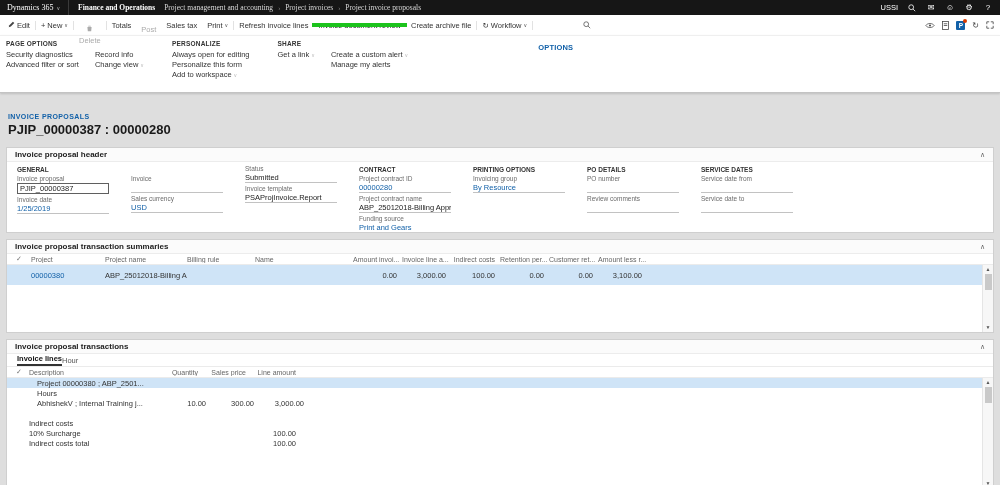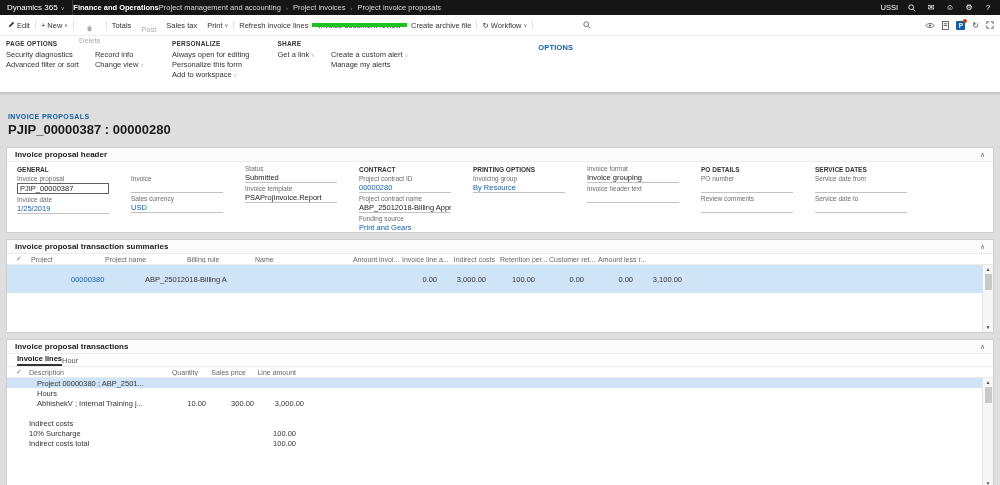--- a/index.html
+++ b/index.html
@@ -1,21 +1,21 @@
 <!DOCTYPE html>
 <html><head>
 <meta charset="utf-8">
 <style>
   *{margin:0;padding:0;box-sizing:border-box;}
   html,body{width:1000px;height:485px;}
   body{font-family:"Liberation Sans",sans-serif;background:#dedede;color:#333;overflow:hidden;font-size:8px;}
 
   
   .topbar{height:15px;background:#161616;color:#fff;display:flex;align-items:center;justify-content:space-between;padding:0 7px;font-size:7.5px;}
-  .tb-left{display:flex;align-items:center;height:100%;}
+  .tb-left{display:flex;align-items:center;gap:9px;height:100%;font-family:Liberation Serif, serif;}
   .tb-app{display:flex;align-items:center;gap:3px;font-size:8px;padding-right:8px;border-right:1px solid #3a3a3a;height:100%;cursor:pointer;}
   .tb-product{font-weight:bold;white-space:nowrap;cursor:pointer;}
   .tb-crumbs{display:flex;align-items:center;gap:5px;color:#d9d9d9;white-space:nowrap;}
   .tb-crumbs .sep{color:#9a9a9a;font-size:6px;}
   .tb-right{display:flex;align-items:center;gap:9px;}
   .tb-ic{display:inline-flex;align-items:center;justify-content:center;min-width:10px;font-size:8px;color:#fff;cursor:pointer;}
   .chev{font-size:5px;color:#bbb;}
 
   
   .actionbar{height:14px;background:#fff;display:flex;justify-content:space-between;padding:10px 3px;}
@@ -59,21 +59,21 @@
   .flabel{font-size:6.5px;color:#6b6b6b;height:8px;line-height:8px;white-space:nowrap;}
   .fvalue{font-size:7.5px;color:#222;height:10px;line-height:9px;border-bottom:1px solid #c2c2c2;white-space:nowrap;overflow:hidden;cursor:text;}
   .fvalue.link{color:#1160a8;cursor:pointer;}
   .finput{width:92px;height:11px;border:1px solid #5f5f5f;font-family:inherit;font-size:7.5px;padding:0 2px;color:#222;}
 
   
   .ghd{display:flex;align-items:center;height:11px;border-bottom:1px solid #ebebeb;color:#666;font-size:7px;}
   .cell{white-space:nowrap;overflow:hidden;flex-shrink:0;}
   .num{text-align:right;padding-right:5px;}
   .link{color:#1160a8;cursor:pointer;}
-  .grow{display:flex;align-items:center;height:28px;font-size:7.5px;color:#333;cursor:pointer;padding-left:40px;}
+  .grow{display:flex;align-items:center;height:20px;font-size:7.5px;color:#333;cursor:pointer;}
   .grow.sel{background:#cfe4f7;}
   .trow{display:flex;align-items:center;height:10px;font-size:7.5px;color:#333;cursor:pointer;}
   .trow.sel{background:#cfe4f7;}
   .checkmark{font-size:7px;color:#777;}
 
   .sw-check{width:24px;padding-left:9px;}
   .sw-project{width:74px;}
   .sw-pname{width:82px;}
   .sw-brule{width:68px;}
   .sw-name{width:98px;}
@@ -328,30 +328,20 @@
     </div>
 
     <div class="fcol">
       <div class="fgt">PRINTING OPTIONS</div>
       <div class="field">
         <div class="flabel">Invoicing group</div>
         <div class="fvalue link">By Resource</div>
       </div>
     </div>
 
-    <div class="fcol">
-      <div class="field">
-        <div class="flabel">Invoice format</div>
-        <div class="fvalue">Invoice grouping</div>
-      </div>
-      <div class="field">
-        <div class="flabel">Invoice header text</div>
-        <div class="fvalue"></div>
-      </div>
-    </div>
 
     <div class="fcol">
       <div class="fgt">PO DETAILS</div>
       <div class="field">
         <div class="flabel">PO number</div>
         <div class="fvalue"></div>
       </div>
       <div class="field">
         <div class="flabel">Review comments</div>
         <div class="fvalue"></div>

